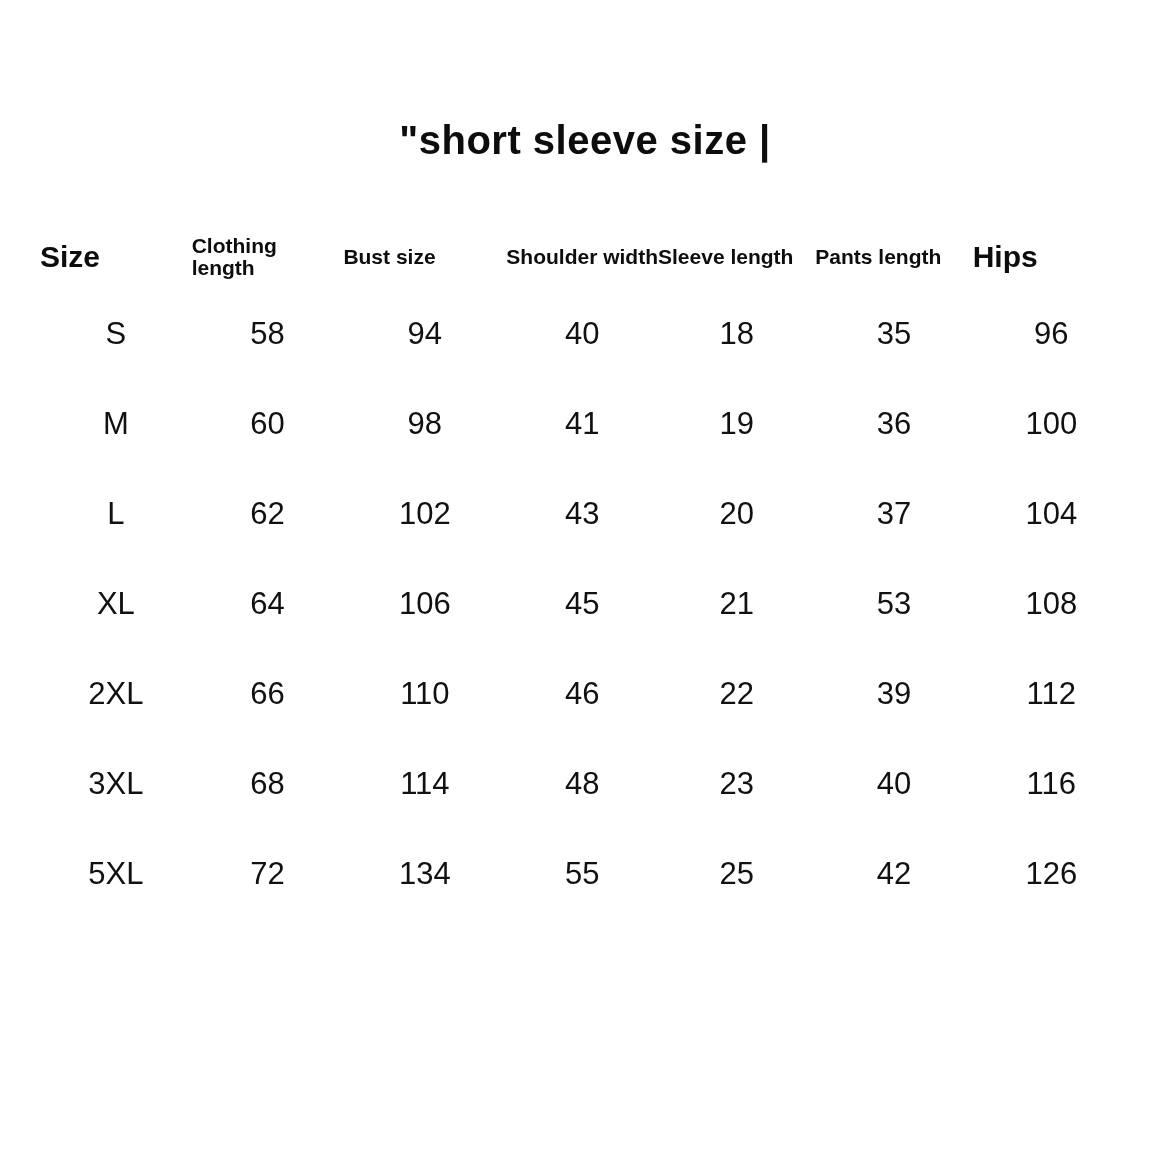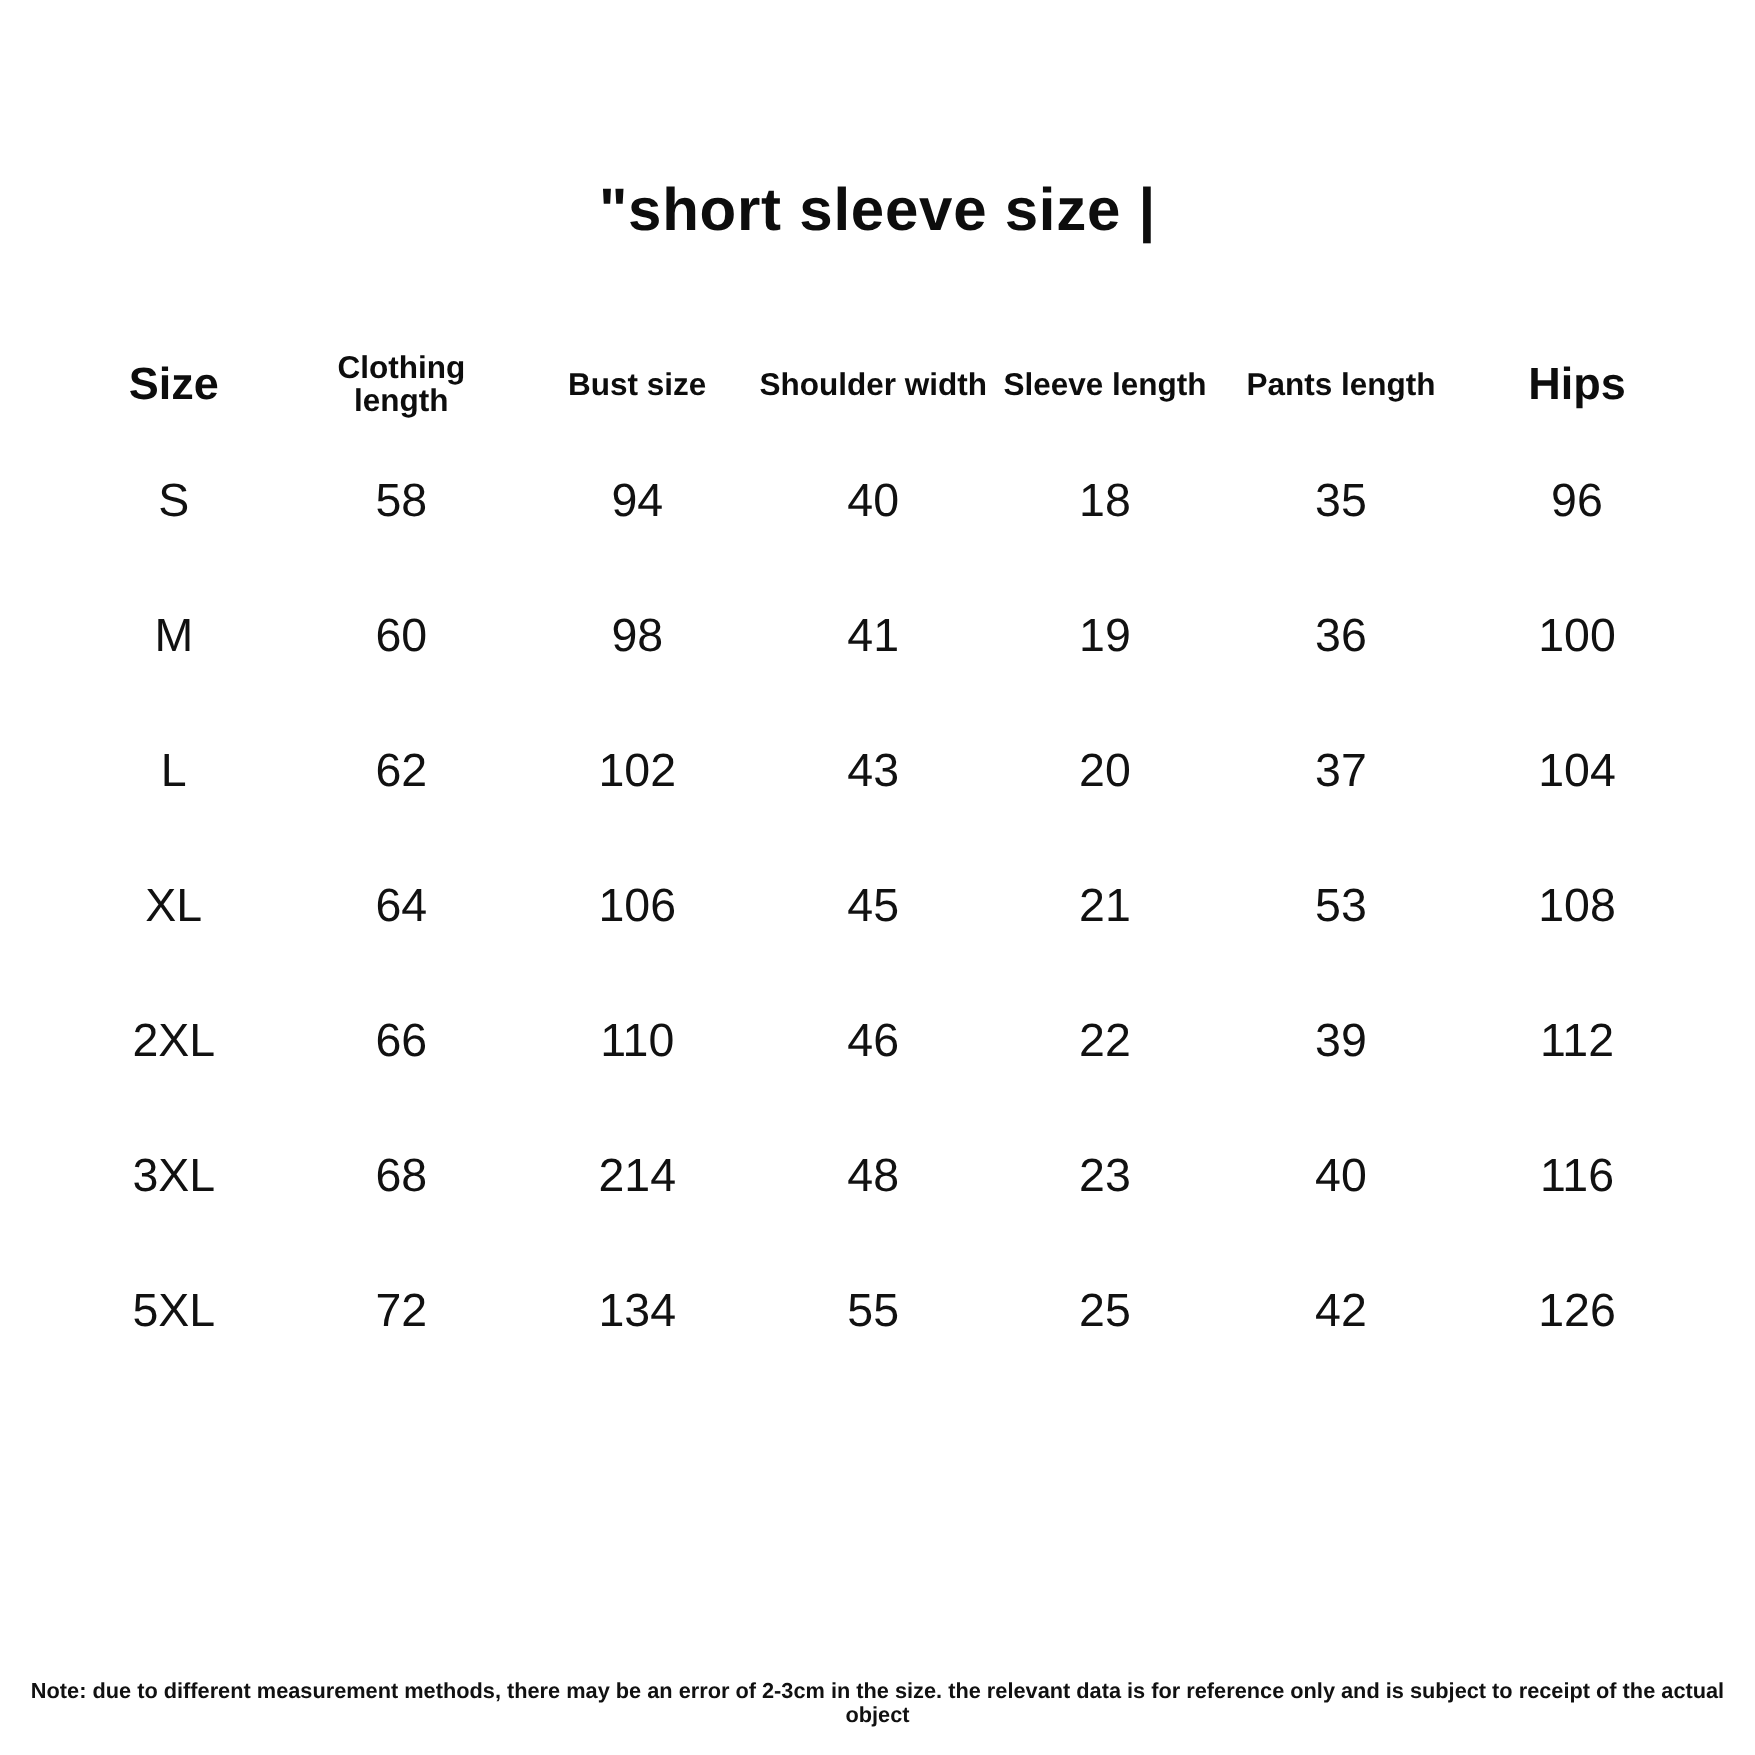--- a/index.html
+++ b/index.html
@@ -43,21 +43,21 @@
     width: 100%;
     border-collapse: collapse;
     table-layout: fixed;
   }
 
   table.size-table th {
     font-weight: bold;
     color: #0d0d0d;
     vertical-align: middle;
     padding: 0 0 10px 0;
-    text-align: center;
+    text-align: left;
     line-height: 1.05;
   }
 
   
   th.col-size, th.col-hips {
     font-size: 30px;
   }
   th.col-mid {
     font-size: 21px;
   }
@@ -162,34 +162,33 @@
           <td>66</td>
           <td>110</td>
           <td>46</td>
           <td>22</td>
           <td>39</td>
           <td>112</td>
         </tr>
         <tr>
           <td>3XL</td>
           <td>68</td>
-          <td>214</td>
+          <td>114</td>
           <td>48</td>
           <td>23</td>
           <td>40</td>
           <td>116</td>
         </tr>
         <tr>
           <td>5XL</td>
           <td>72</td>
           <td>134</td>
           <td>55</td>
           <td>25</td>
           <td>42</td>
           <td>126</td>
         </tr>
       </tbody>
     </table>
   </div>
 
-  <div class="footnote">Note: due to different measurement methods, there may be an error of 2-3cm in the size. the relevant data is for reference only and is subject to receipt of the actual object</div>
 
 </div>
 
 </body></html>

